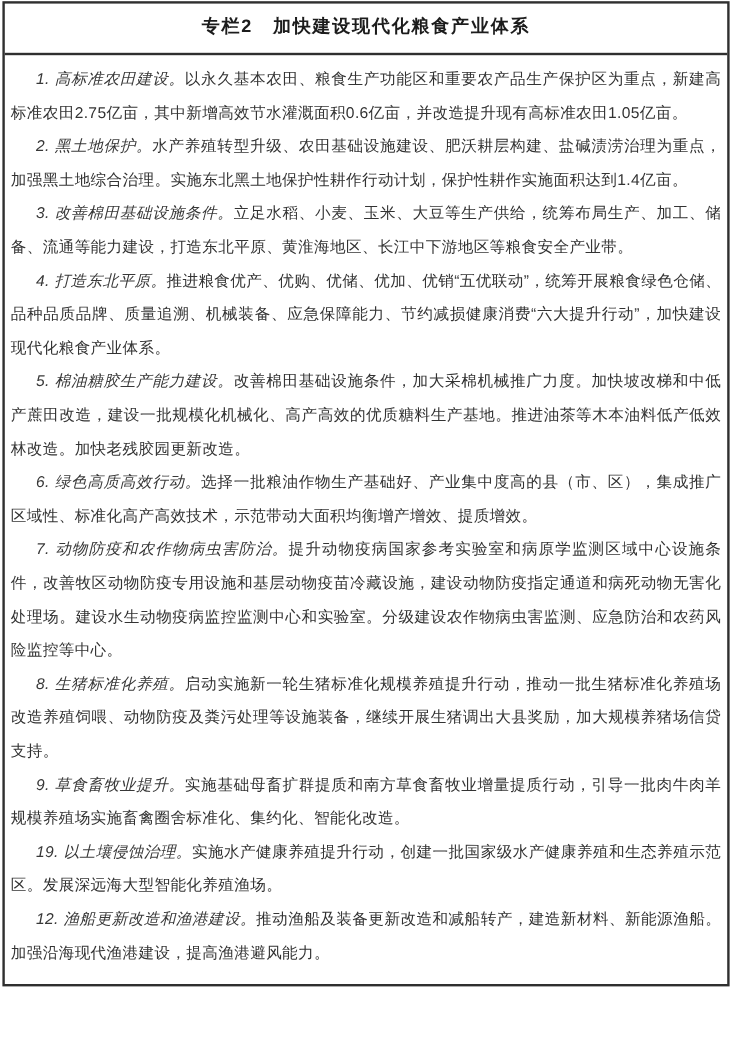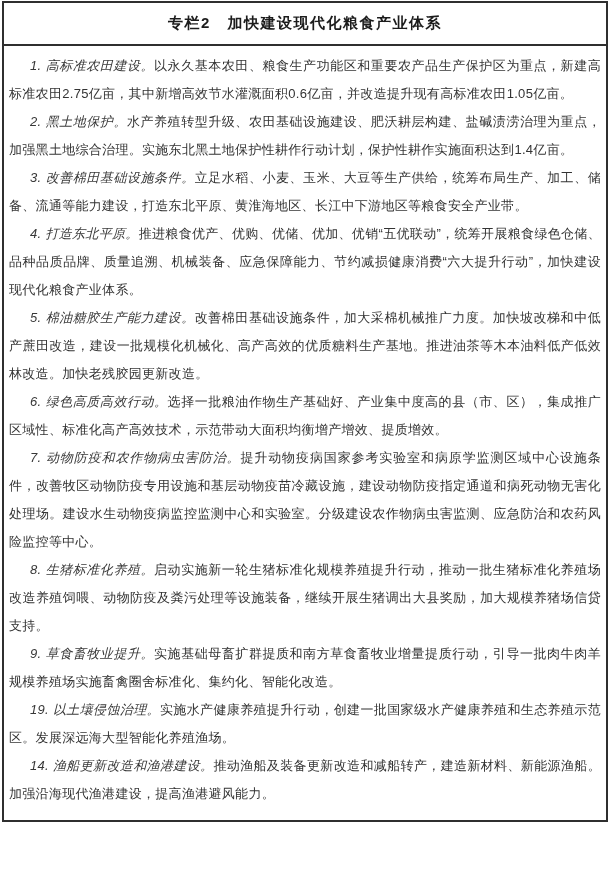--- a/index.html
+++ b/index.html
@@ -62,15 +62,15 @@
       <p class="item"><span class="num">1.</span> <span class="lead">高标准农田建设。</span><span class="body-text">以永久基本农田、粮食生产功能区和重要农产品生产保护区为重点，新建高标准农田2.75亿亩，其中新增高效节水灌溉面积0.6亿亩，并改造提升现有高标准农田1.05亿亩。</span></p>
       <p class="item"><span class="num">2.</span> <span class="lead">黑土地保护。</span><span class="body-text">水产养殖转型升级、农田基础设施建设、肥沃耕层构建、盐碱渍涝治理为重点，加强黑土地综合治理。实施东北黑土地保护性耕作行动计划，保护性耕作实施面积达到1.4亿亩。</span></p>
       <p class="item"><span class="num">3.</span> <span class="lead">改善棉田基础设施条件。</span><span class="body-text">立足水稻、小麦、玉米、大豆等生产供给，统筹布局生产、加工、储备、流通等能力建设，打造东北平原、黄淮海地区、长江中下游地区等粮食安全产业带。</span></p>
       <p class="item"><span class="num">4.</span> <span class="lead">打造东北平原。</span><span class="body-text">推进粮食优产、优购、优储、优加、优销“五优联动”，统筹开展粮食绿色仓储、品种品质品牌、质量追溯、机械装备、应急保障能力、节约减损健康消费“六大提升行动”，加快建设现代化粮食产业体系。</span></p>
       <p class="item"><span class="num">5.</span> <span class="lead">棉油糖胶生产能力建设。</span><span class="body-text">改善棉田基础设施条件，加大采棉机械推广力度。加快坡改梯和中低产蔗田改造，建设一批规模化机械化、高产高效的优质糖料生产基地。推进油茶等木本油料低产低效林改造。加快老残胶园更新改造。</span></p>
       <p class="item"><span class="num">6.</span> <span class="lead">绿色高质高效行动。</span><span class="body-text">选择一批粮油作物生产基础好、产业集中度高的县（市、区），集成推广区域性、标准化高产高效技术，示范带动大面积均衡增产增效、提质增效。</span></p>
       <p class="item"><span class="num">7.</span> <span class="lead">动物防疫和农作物病虫害防治。</span><span class="body-text">提升动物疫病国家参考实验室和病原学监测区域中心设施条件，改善牧区动物防疫专用设施和基层动物疫苗冷藏设施，建设动物防疫指定通道和病死动物无害化处理场。建设水生动物疫病监控监测中心和实验室。分级建设农作物病虫害监测、应急防治和农药风险监控等中心。</span></p>
       <p class="item"><span class="num">8.</span> <span class="lead">生猪标准化养殖。</span><span class="body-text">启动实施新一轮生猪标准化规模养殖提升行动，推动一批生猪标准化养殖场改造养殖饲喂、动物防疫及粪污处理等设施装备，继续开展生猪调出大县奖励，加大规模养猪场信贷支持。</span></p>
       <p class="item"><span class="num">9.</span> <span class="lead">草食畜牧业提升。</span><span class="body-text">实施基础母畜扩群提质和南方草食畜牧业增量提质行动，引导一批肉牛肉羊规模养殖场实施畜禽圈舍标准化、集约化、智能化改造。</span></p>
       <p class="item"><span class="num">19.</span> <span class="lead">以土壤侵蚀治理。</span><span class="body-text">实施水产健康养殖提升行动，创建一批国家级水产健康养殖和生态养殖示范区。发展深远海大型智能化养殖渔场。</span></p>
-      <p class="item"><span class="num">14.</span> <span class="lead">渔船更新改造和渔港建设。</span><span class="body-text">推动渔船及装备更新改造和减船转产，建造新材料、新能源渔船。加强沿海现代渔港建设，提高渔港避风能力。</span></p>
+      <p class="item"><span class="num">12.</span> <span class="lead">渔船更新改造和渔港建设。</span><span class="body-text">推动渔船及装备更新改造和减船转产，建造新材料、新能源渔船。加强沿海现代渔港建设，提高渔港避风能力。</span></p>
     </div>
 </div>
 
 </body></html>

